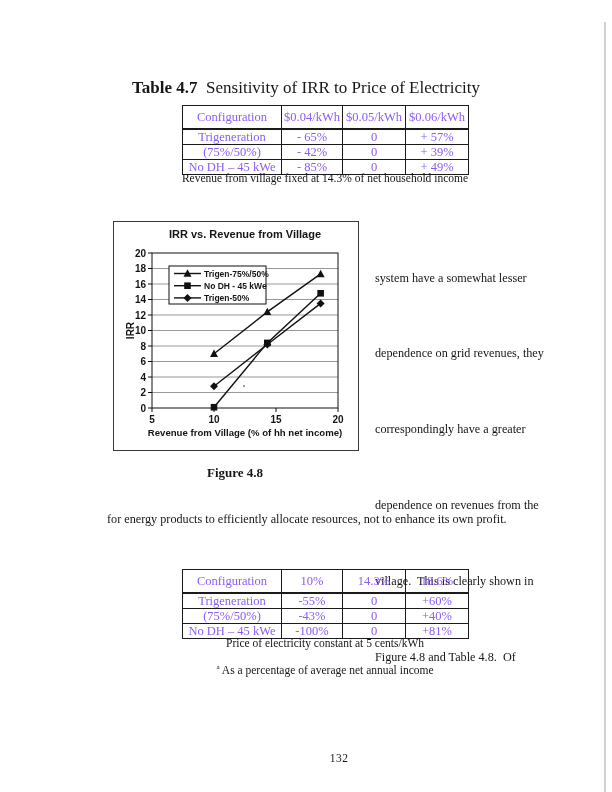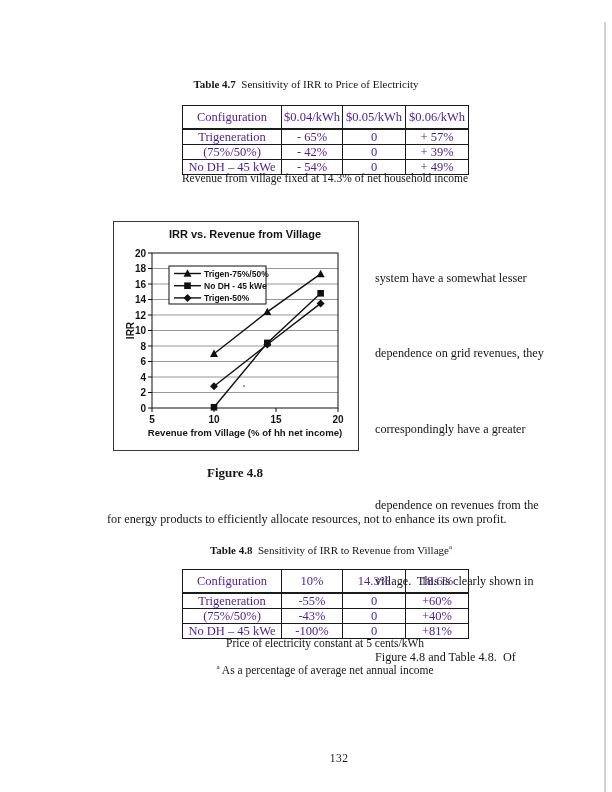--- a/index.html
+++ b/index.html
@@ -7,30 +7,30 @@
     position: relative;
     width: 612px;
     height: 792px;
     background: #ffffff;
     font-family: "Liberation Serif", serif;
     color: #161616;
     overflow: hidden;
   }
   .abs { position: absolute; }
   .center { text-align: center; }
-  .caption { font-size: 11px; }
+  .caption { font-size: 17px; }
   .caption b { font-weight: bold; }
   sup { font-size: 0.62em; vertical-align: super; }
 
   
   table.datatable {
     border-collapse: collapse;
     table-layout: fixed;
     font-size: 12.5px;
-    color: #4c1d95;
+    color: #8b5cf6;
   }
   table.datatable td, table.datatable th {
     border: 1px solid #1a1a1a;
     text-align: center;
     font-weight: normal;
     padding: 0;
     line-height: 14px;
     overflow: hidden;
     white-space: nowrap;
   }
@@ -99,21 +99,21 @@
         <td>+ 57%</td>
       </tr>
       <tr>
         <td>(75%/50%)</td>
         <td>- 42%</td>
         <td>0</td>
         <td>+ 39%</td>
       </tr>
       <tr>
         <td>No DH – 45 kWe</td>
-        <td>- 54%</td>
+        <td>- 85%</td>
         <td>0</td>
         <td>+ 49%</td>
       </tr>
     </tbody>
   </table>
 
   <div class="abs footnote center" style="left:140px; top:172px; width:370px;">Revenue from village fixed at 14.3% of net household income</div>
 
   <div class="figure-box">
     <svg id="chart-svg" width="244" height="228">
@@ -195,21 +195,20 @@
     <div class="line">village.  This is clearly shown in</div>
     <div class="line">Figure 4.8 and Table 4.8.  Of</div>
     
     
     
     
   </div>
 
   <div class="abs prose-line" style="left:107px; top:512px; width:480px;">for energy products to efficiently allocate resources, not to enhance its own profit.</div>
 
-  <div class="abs caption center" style="left:111px; top:543px; width:440px;"><b>Table 4.8</b>&nbsp;&nbsp;<span>Sensitivity of IRR to Revenue from Village</span><sup>a</sup></div>
 
   <table class="datatable abs" style="left:182px; top:569px; width:286px;">
     <colgroup>
         <col style="width:99px">
         <col style="width:61px">
         <col style="width:63px">
         <col style="width:63px">
       </colgroup>
     <thead>
       <tr>

